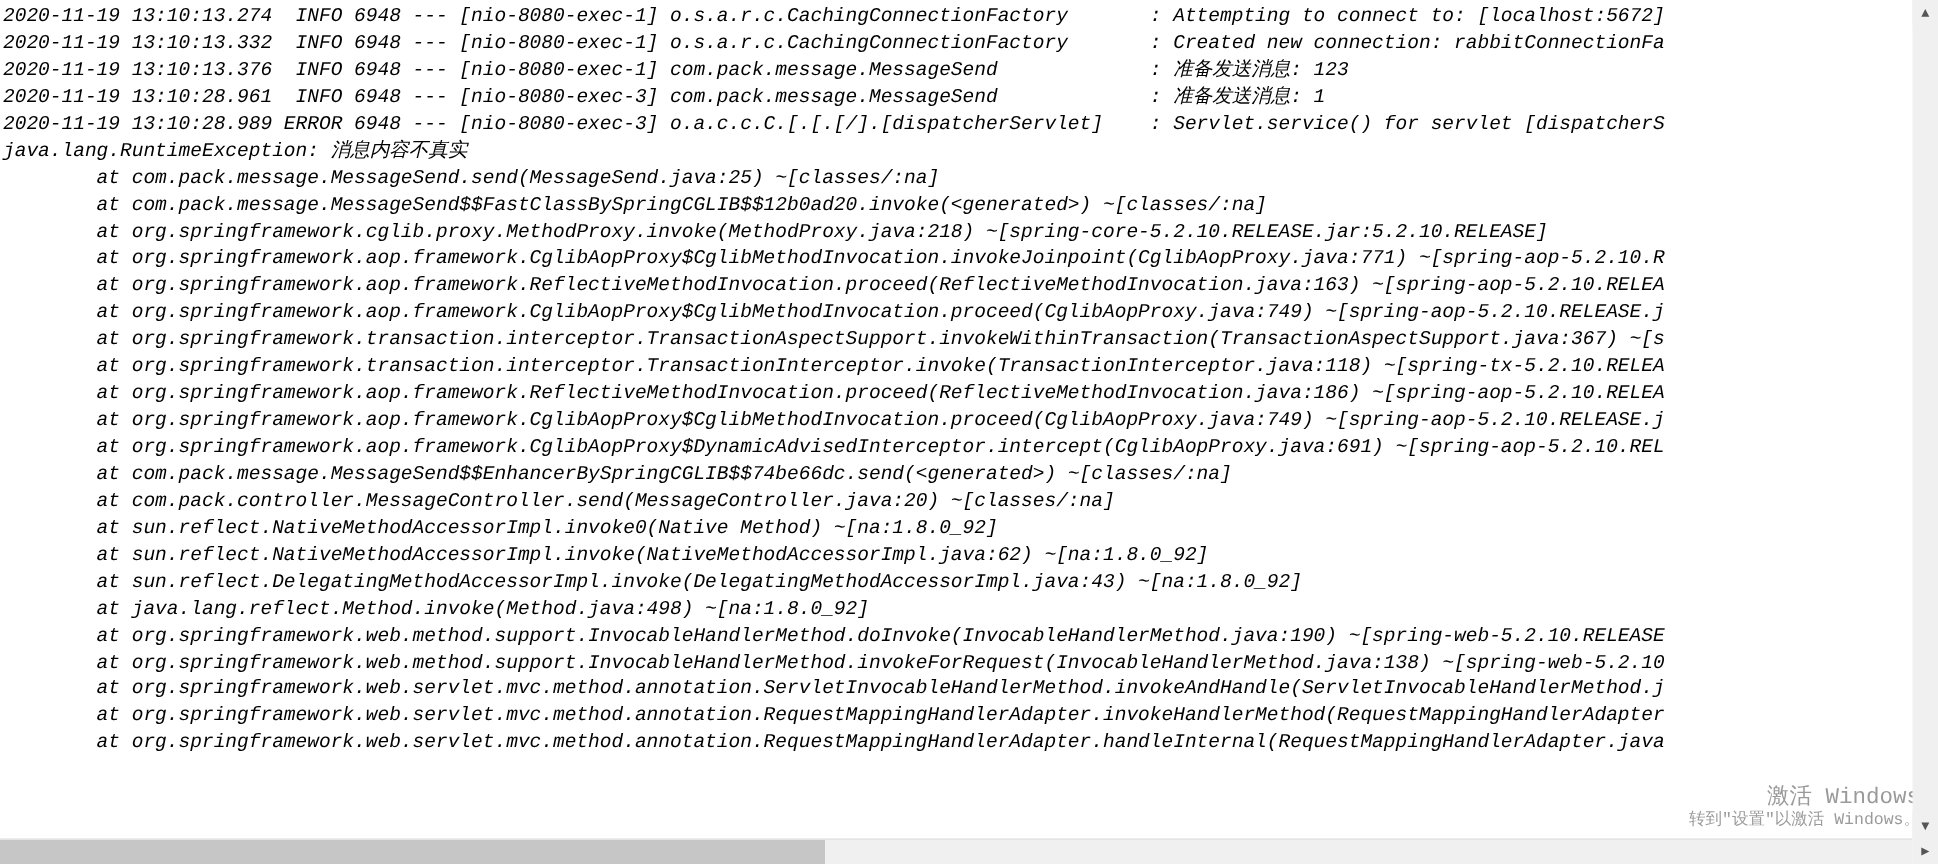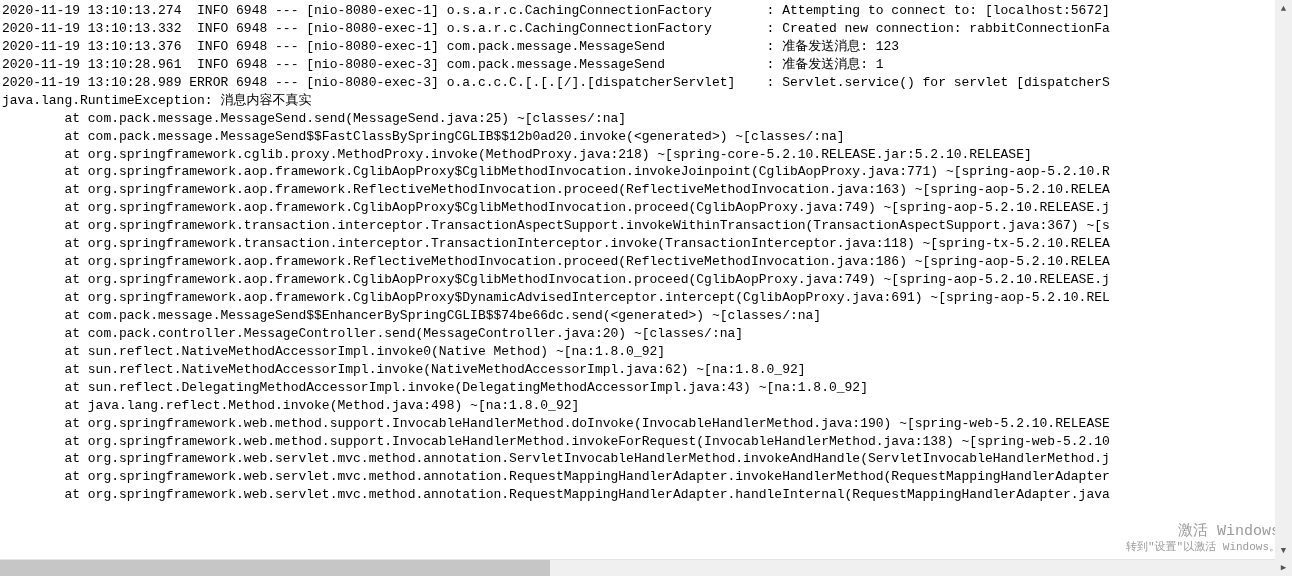--- a/index.html
+++ b/index.html
@@ -13,20 +13,21 @@
       overflow: hidden;
       position: relative;
     }
     .log-viewport {
       width: 100%;
       height: calc(100% - 17px);
       overflow: hidden;
       white-space: pre;
       line-height: 1.38;
       padding: 2px 0 0 2px;
+      font-style: italic;
     }
     .log-line { white-space: pre; }
     .watermark {
       position: absolute;
       right: 12px;
       bottom: 22px;
       text-align: right;
       color: rgba(120,120,120,0.75);
       font-family: Liberation Mono, monospace;
       pointer-events: none;

